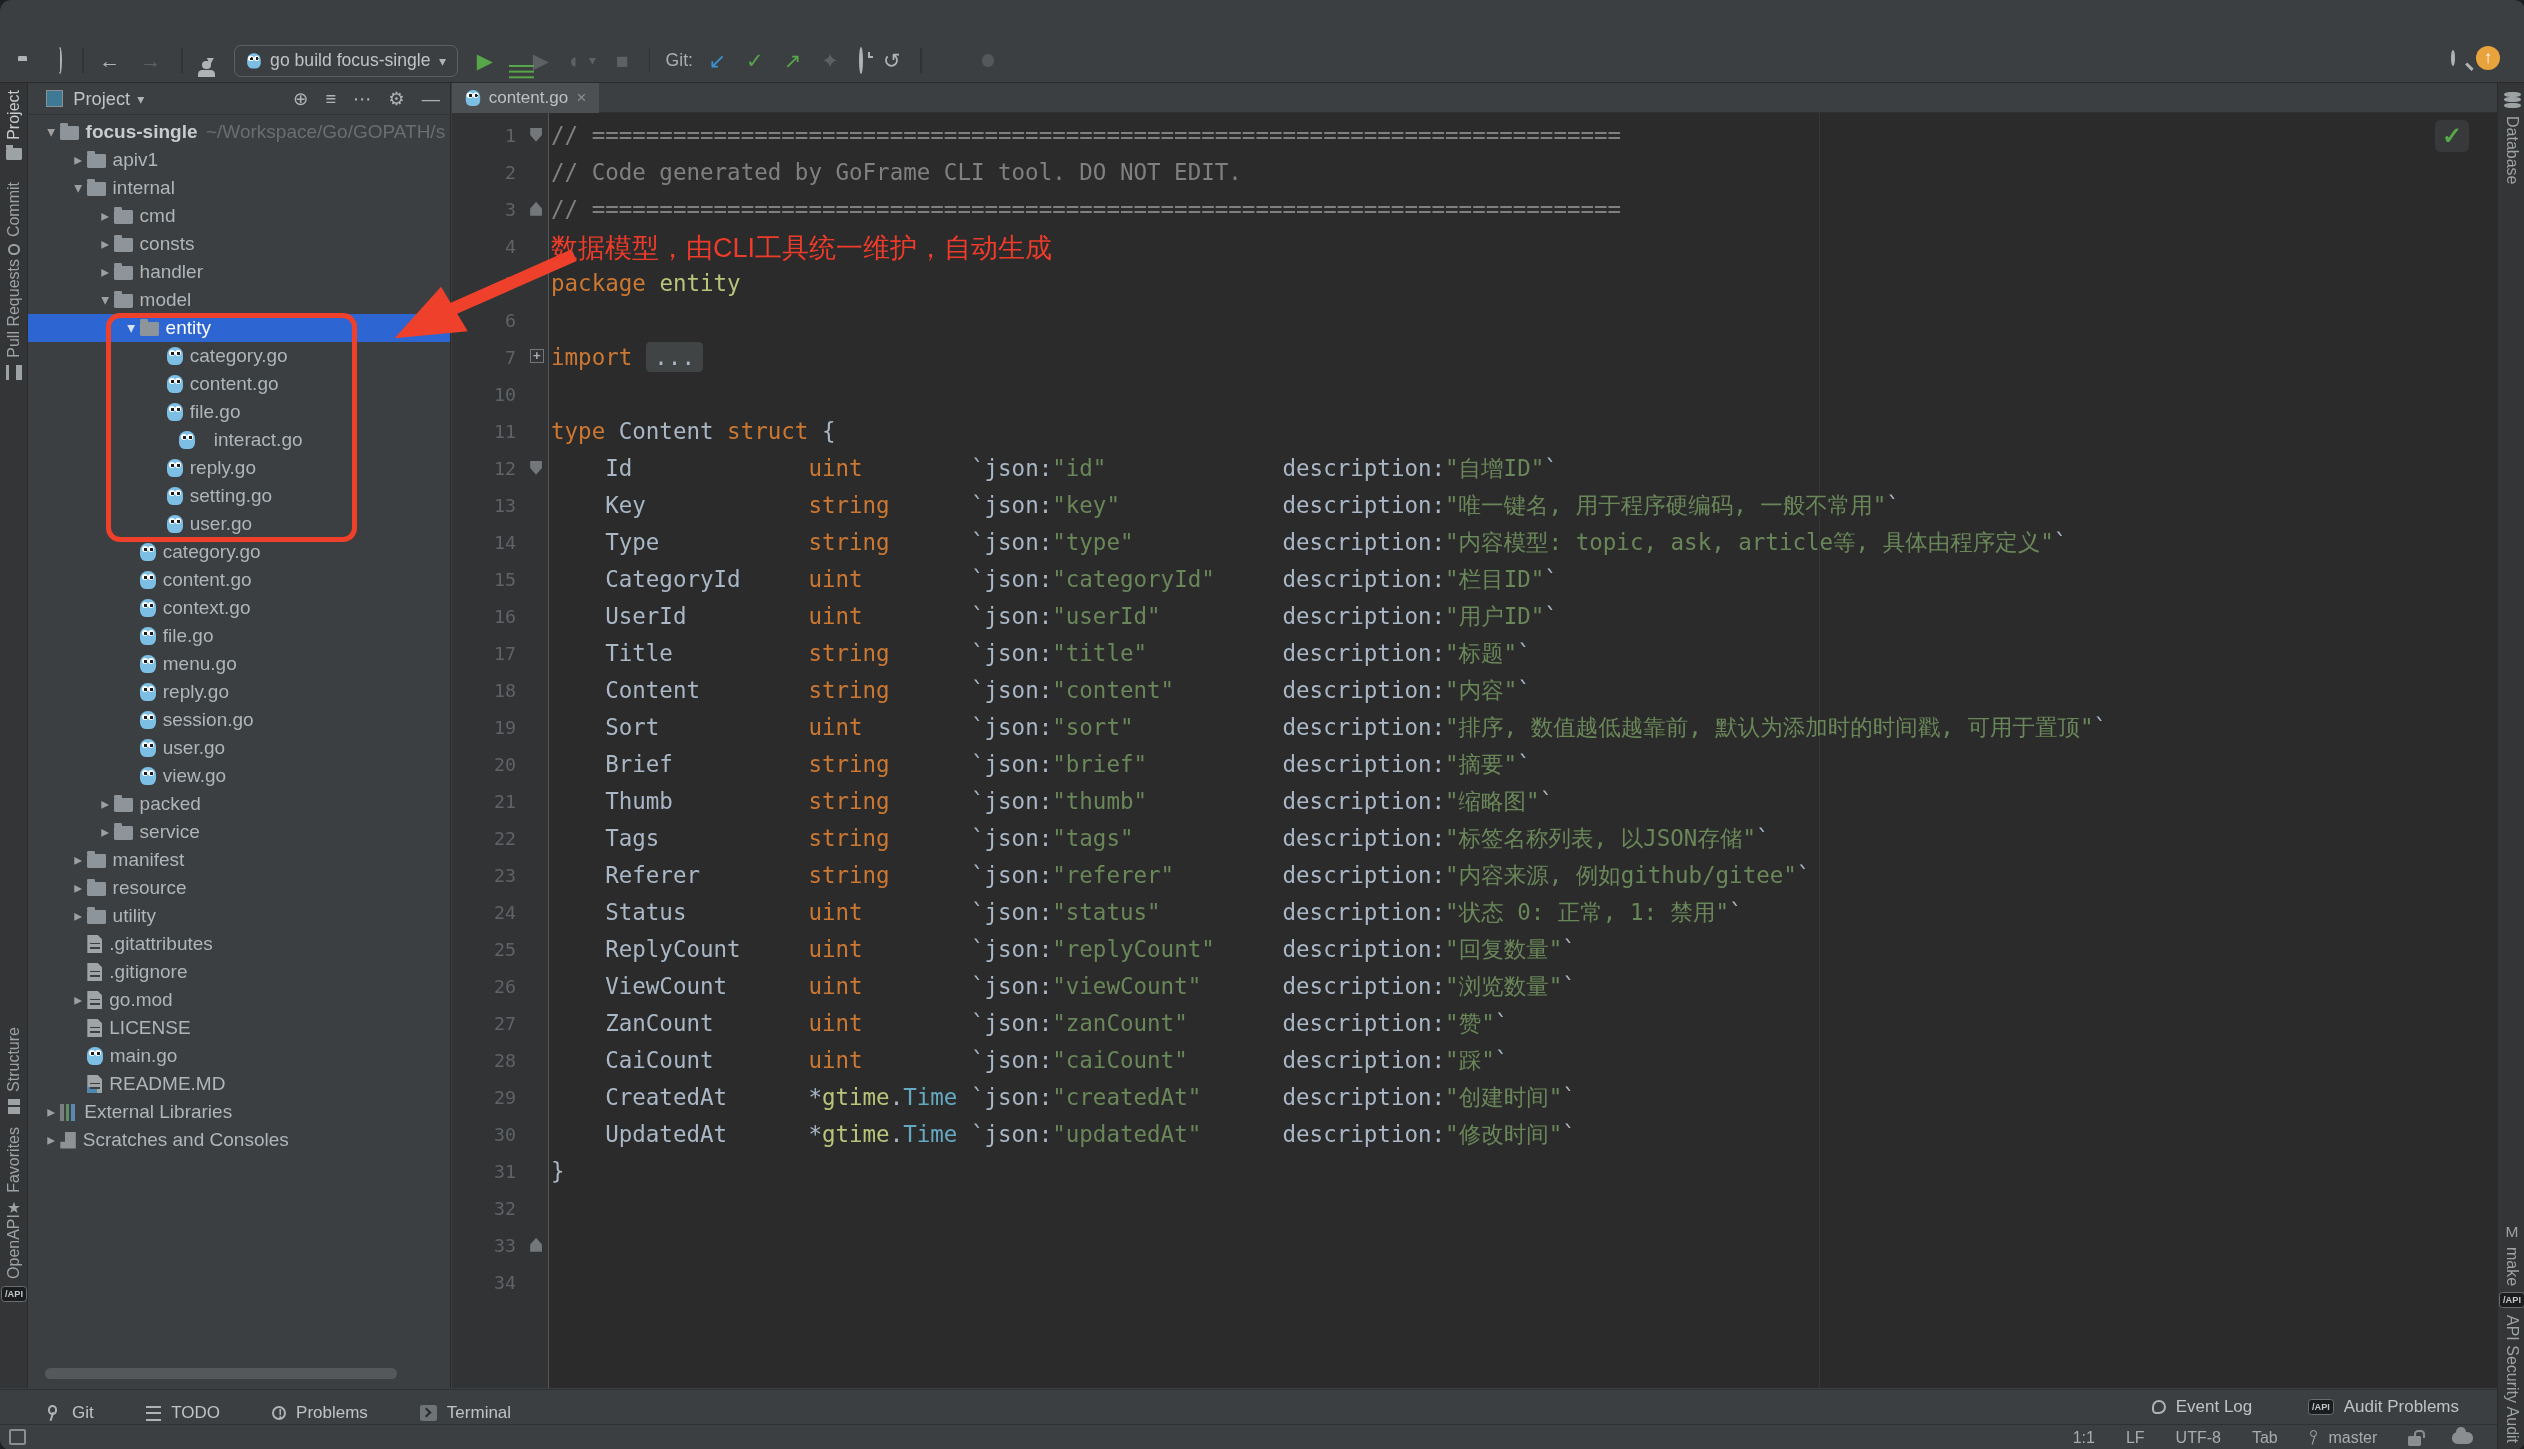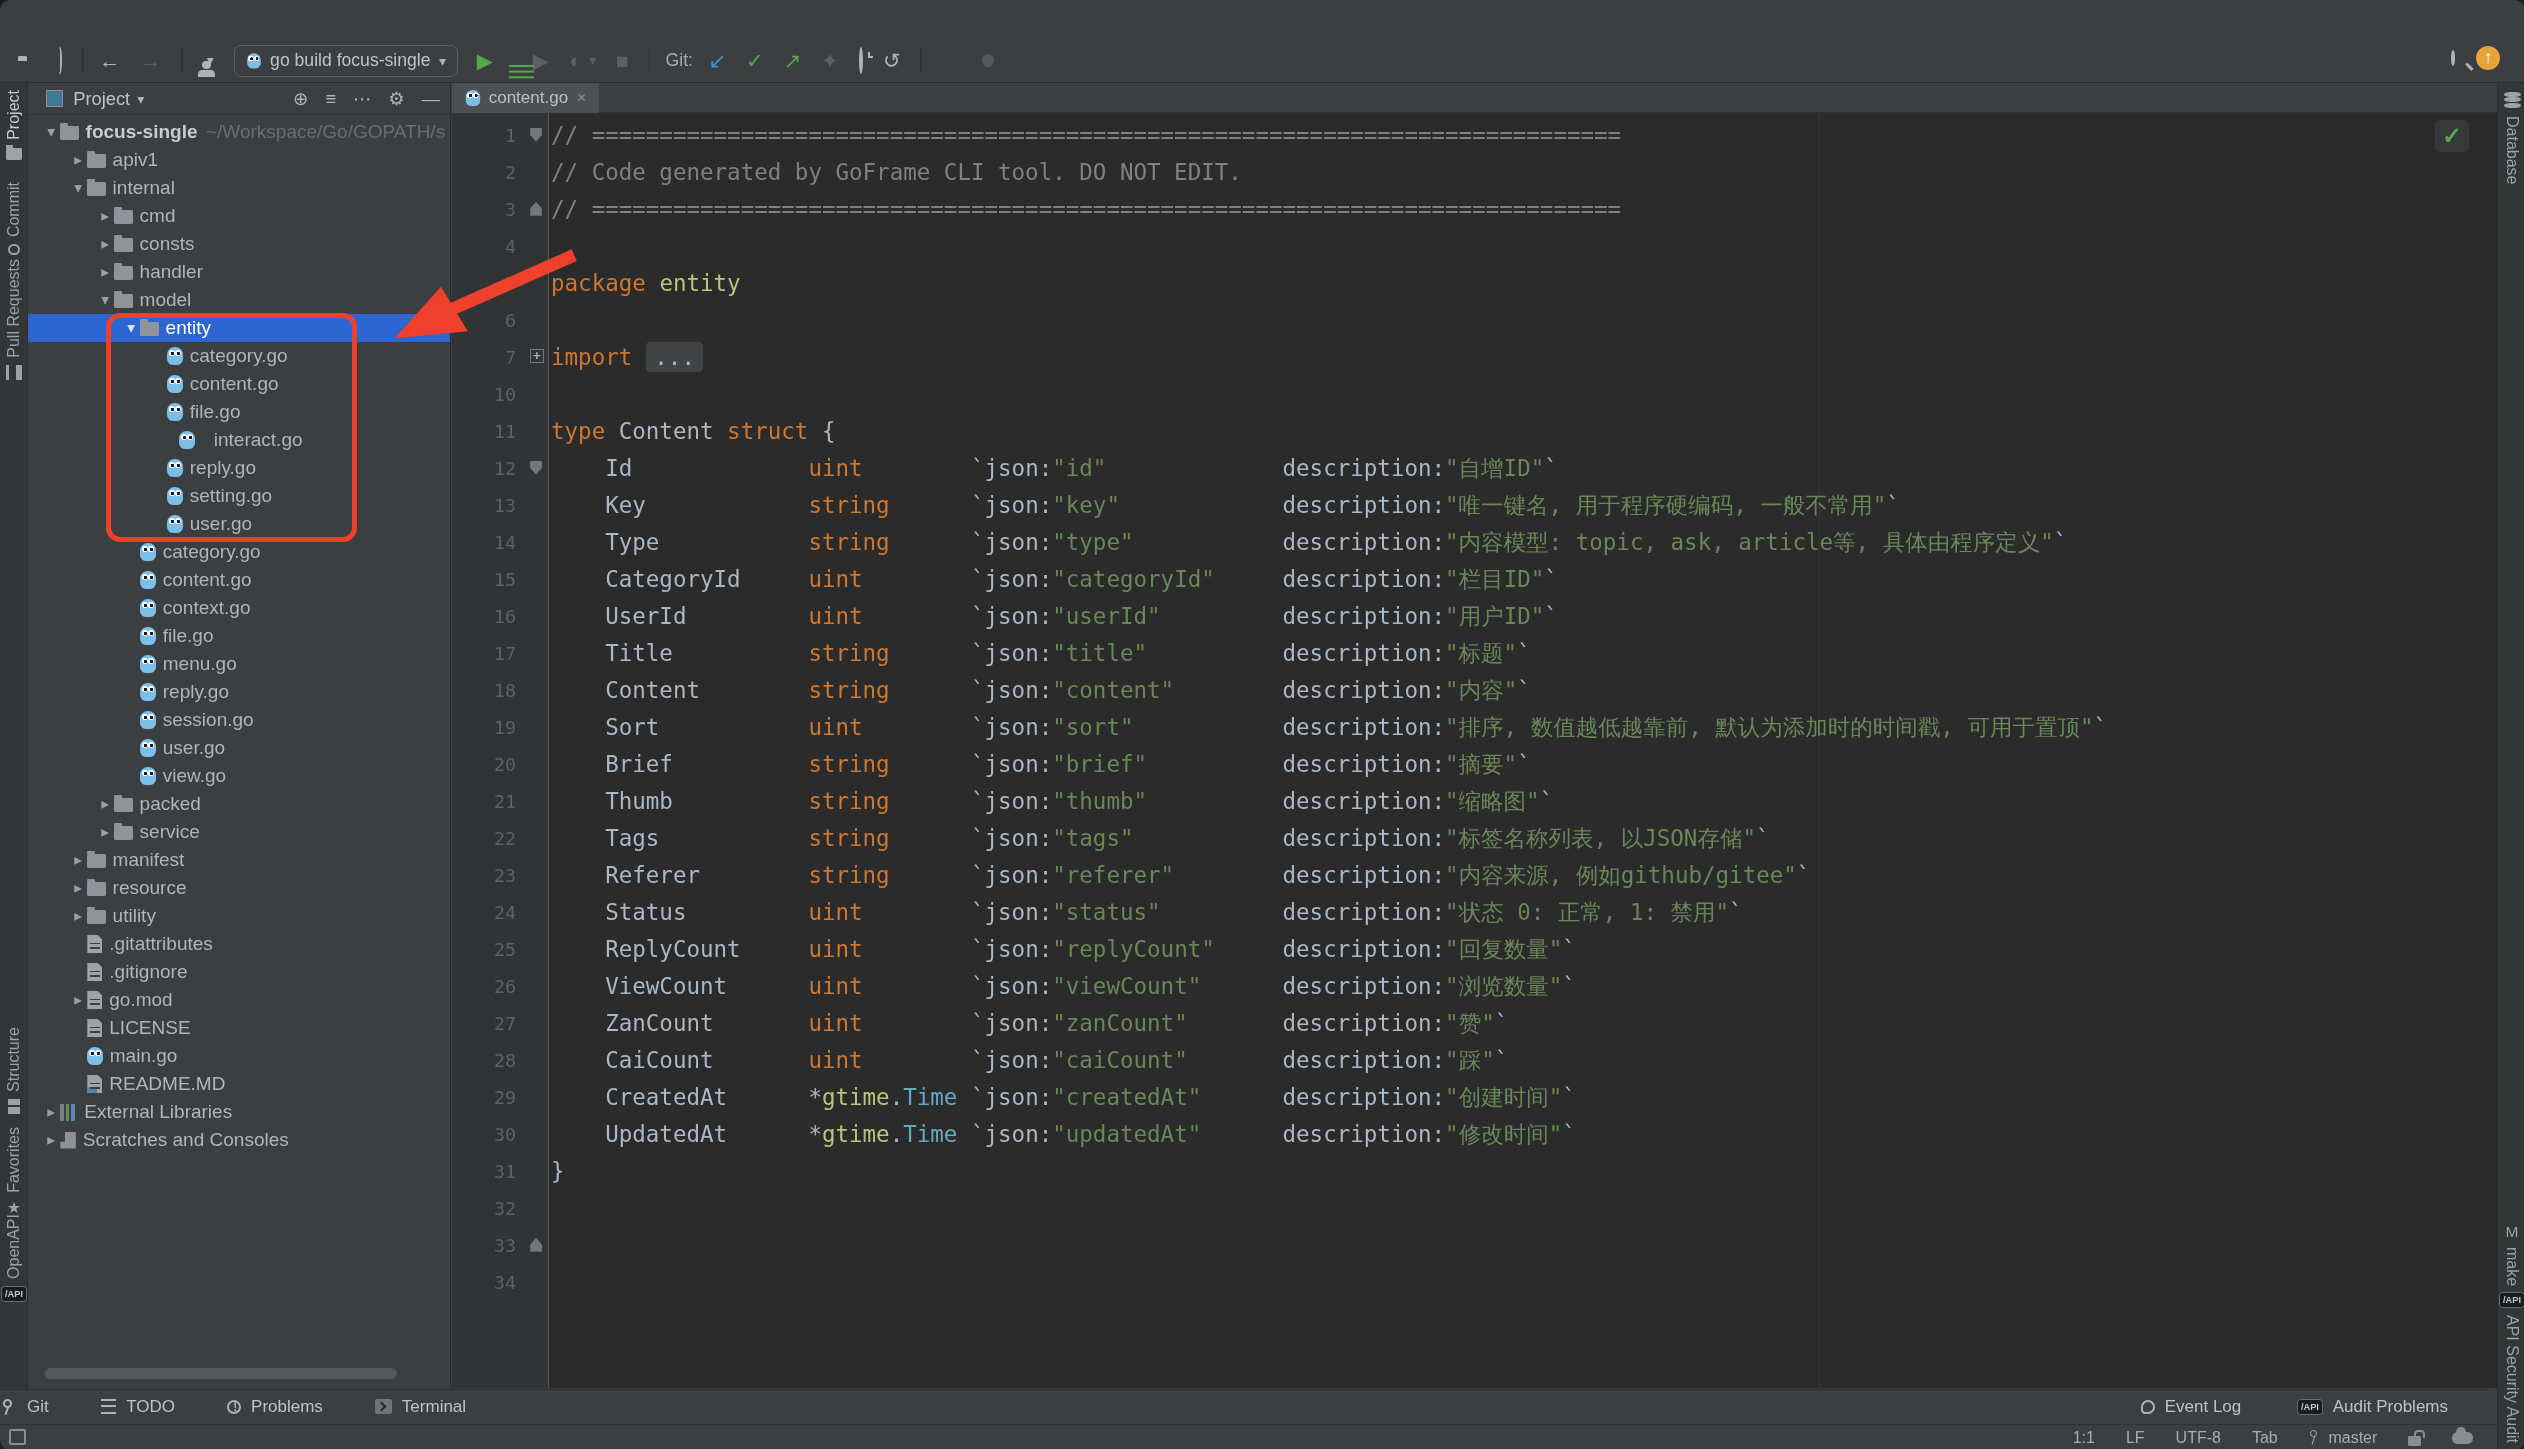--- a/index.html
+++ b/index.html
@@ -128,22 +128,22 @@
   .insp-ok{position:absolute;top:7px;right:28px;width:34px;height:32px;background:#37393B;border-radius:5.6px;
     color:#57A64A;font-size:24px;line-height:32px;text-align:center;font-weight:bold;}
 
   
   .anno-box{position:absolute;left:106px;top:313px;width:251px;height:229px;border:5px solid #EF402B;border-radius:14px;z-index:40;pointer-events:none;}
   .anno-text{position:absolute;left:551px;top:230px;font-size:27px;color:#EF3B2A;z-index:40;pointer-events:none;
     font-family:"Liberation Sans",sans-serif;}
   .anno-svg{position:absolute;left:0;top:0;z-index:39;pointer-events:none;}
 
   
-  .tw-bar{position:absolute;left:0;right:35px;top:1389px;height:34px;background:#3C3F41;border-top:1.4px solid #2E3032;
-    display:flex;align-items:center;}
+  .tw-bar{position:absolute;left:0;right:24px;top:1389px;height:34px;background:#3C3F41;border-top:1.4px solid #2E3032;
+    display:flex;align-items:flex-end;padding-left:45px;}
   .tw-item{display:flex;align-items:center;gap:10px;margin-right:52px;font-size:17px;color:#BFC3C5;}
   .tw-right{position:absolute;right:42px;top:0;height:34px;display:flex;align-items:center;gap:56px;}
   .tw-right .tw-item{margin-right:0;}
   .bi{width:17px;height:17px;flex:none;position:relative;}
   .bi.branch::before{content:"";position:absolute;left:2.8px;top:0.7px;width:5.6px;height:5.6px;border:2.1px solid #AFB3B5;border-radius:50%;}
   .bi.branch::after{content:"";position:absolute;left:5.6px;top:7.7px;width:2.1px;height:8.5px;background:#AFB3B5;transform:rotate(18deg);}
   .bi.todo{background:repeating-linear-gradient(#AFB3B5 0 2.1px,transparent 2.1px 6.3px);width:15.5px;height:15px;}
   .bi.problems{border:2.1px solid #AFB3B5;border-radius:50%;width:14px;height:14px;}
   .bi.problems::after{content:"!";position:absolute;left:4.2px;top:-1.4px;font-size:12px;color:#AFB3B5;font-weight:bold;}
   .bi.terminal{background:#6E7376;border-radius:2.1px;width:17px;height:15.5px;}
@@ -532,20 +532,21 @@
           <div class="cline"><span class="d">    CreatedAt      </span><span class="d">*</span><span class="y">gtime</span><span class="d">.</span><span class="b">Time</span><span class="d"> `json:</span><span class="s">"createdAt"</span><span class="d">      description:</span><span class="s">"创建时间"</span><span class="d">`</span></div>
           <div class="cline"><span class="d">    UpdatedAt      </span><span class="d">*</span><span class="y">gtime</span><span class="d">.</span><span class="b">Time</span><span class="d"> `json:</span><span class="s">"updatedAt"</span><span class="d">      description:</span><span class="s">"修改时间"</span><span class="d">`</span></div>
           <div class="cline"><span class="d">}</span></div>
           <div class="cline"></div>
         </div>
       <div class="insp-ok">✓</div>
     </div>
   </div>
 
   <div class="anno-box"></div>
+  <div class="anno-text">数据模型，由CLI工具统一维护，自动生成</div>
   <svg class="anno-svg" width="2525" height="1450" viewBox="0 0 3584 2058">
     <line x1="815" y1="362" x2="625" y2="446" stroke="#EF402B" stroke-width="18"></line>
     <polygon points="560,480 626,407 664,470" fill="#EF402B"></polygon>
   </svg>
 
   <div class="tw-bar">
     <span id="tw-left" style="display:flex;align-items:center;">
         <span class="tw-item">
           <span class="bi branch"></span>
           <span>Git</span>

